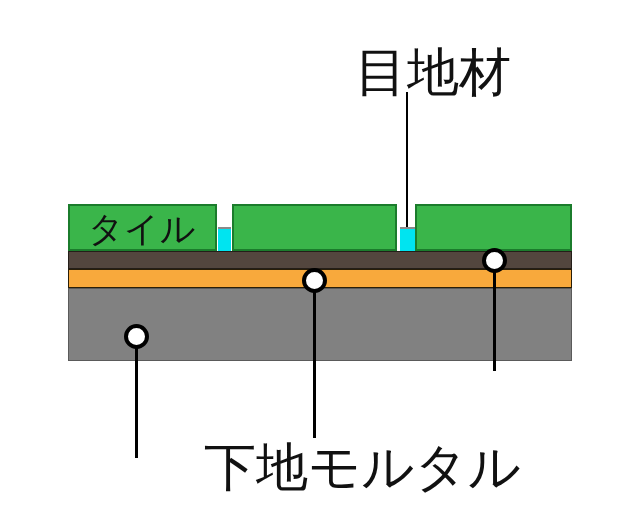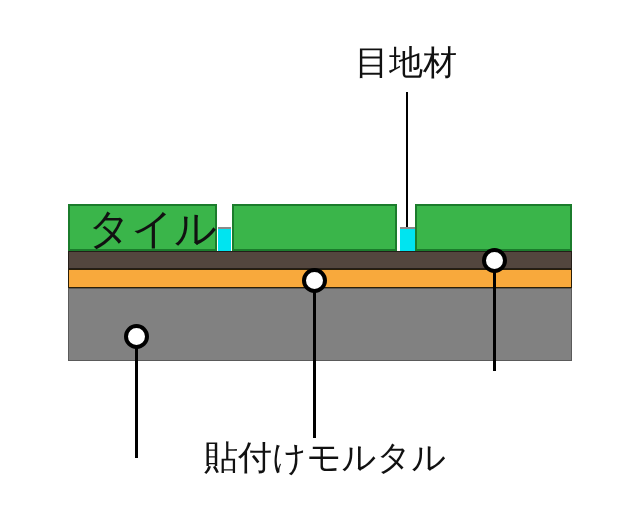--- a/index.html
+++ b/index.html
@@ -12,21 +12,21 @@
     position: relative;
     width: 640px;
     height: 512px;
     background: #ffffff;
     overflow: hidden;
   }
   .canvas * { box-sizing: border-box; }
 
   .label {
     position: absolute;
-    font-size: 34px;
+    font-size: 52px;
     line-height: 1.1;
     color: #111111;
     white-space: nowrap;
   }
 
   
   .joint-label  { left: 355px; top: 44px; }
 
   
   .leader {
@@ -42,21 +42,21 @@
     height: 47px;
     border: 2px solid #1b7c2c;
   }
   .tile1 { left: 68px;  width: 149px; }
   .tile2 { left: 232px; width: 165px; }
   .tile3 { left: 415px; width: 157px; }
   .tile-text {
     position: absolute;
     left: 18px;
     top: 1px;
-    font-size: 42px;
+    font-size: 35px;
     line-height: 43px;
     color: #111111;
     white-space: nowrap;
   }
 
   
   .joint {
     position: absolute;
     top: 227px;
     height: 24px;
@@ -116,15 +116,15 @@
   <div class="layer layer-body" style="background-color: rgb(129, 129, 129);"></div>
 
   <div class="marker marker-adhesive" style="background-color: rgb(255, 255, 255);"></div>
   <div class="marker marker-base" style="background-color: rgb(255, 255, 255);"></div>
   <div class="marker marker-body" style="background-color: rgb(255, 255, 255);"></div>
 
   <div class="stem stem-adhesive" style="background-color: rgb(0, 0, 0);"></div>
   <div class="stem stem-base" style="background-color: rgb(0, 0, 0);"></div>
   <div class="stem stem-body" style="background-color: rgb(0, 0, 0);"></div>
 
-  <div class="label base-label">貼付けモルタル</div>
+  <div class="label base-label">下地モルタル</div>
 
 </div>
 
 </body></html>

